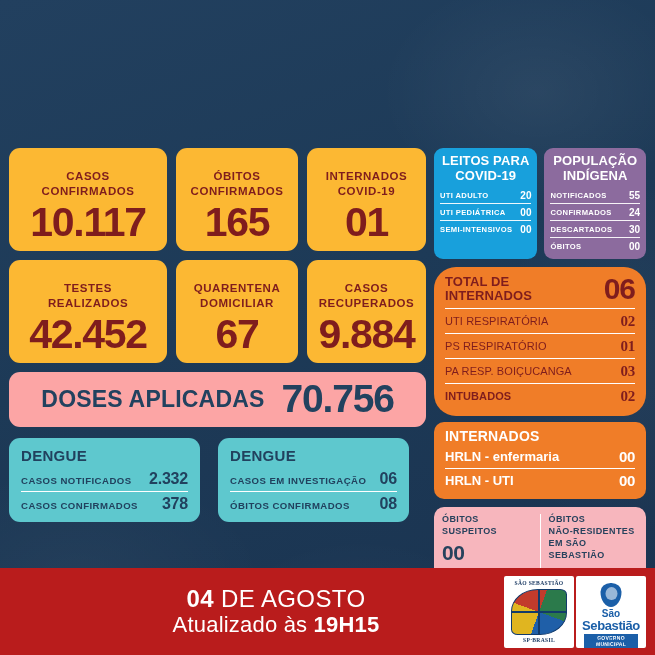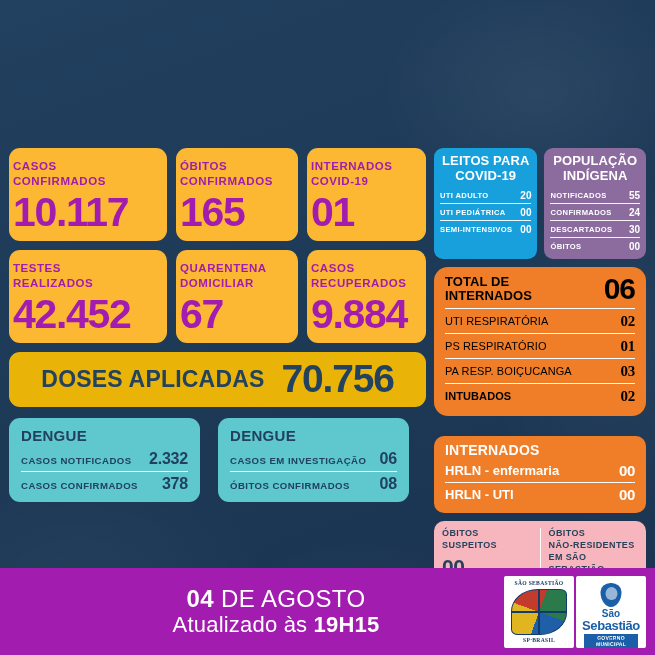--- a/index.html
+++ b/index.html
@@ -71,22 +71,23 @@
     padding: 0 9px;
   }
   .col-left  { width: 417px; flex: none; }
   .col-right { width: 212px; flex: none; }
 
   
   .row { display: flex; gap: 9px; margin-bottom: 9px; }
   .card-yellow {
     background: #fcb833;
     border-radius: 11px;
-    color: #a21caf;
-    padding: 11px 4px 6px;
+    color: #7f1d1d;
+    text-align: center;
+    padding: 21px 4px 6px;
     overflow: hidden;
   }
   .cy-a { width: 158px; }
   .cy-b { width: 122px; }
   .cy-c { width: 119px; }
   .card-yellow .lbl {
     font-size: 11.5px;
     font-weight: 700;
     letter-spacing: .55px;
     line-height: 1.32;
@@ -96,21 +97,21 @@
     font-size: 41px;
     font-weight: 700;
     letter-spacing: -1.3px;
     line-height: 1.06;
     margin-top: 2px;
   }
   .cy-b .val, .cy-c .val { font-size: 41px; }
 
   
   .doses {
-    background: #eab308;
+    background: #fca5a5;
     border-radius: 11px;
     color: #22425f;
     display: flex;
     align-items: center;
     justify-content: center;
     gap: 17px;
     height: 55px;
     margin-bottom: 11px;
   }
   .doses .lbl {
@@ -183,24 +184,24 @@
     color: #ffffff;
     padding: 2.5px 0;
   }
   .mrow + .mrow { border-top: 1.3px solid rgba(255,255,255,.92); }
   .mrow .k { font-size: 7.6px; font-weight: 700; letter-spacing: .35px; }
   .mrow .v { font-size: 10px; font-weight: 700; }
 
   
   .blk-orange {
     background: #f07d28;
-    border-radius: 14px;
+    border-radius: 22px;
     padding: 7px 11px 8px;
-    color: #000000;
-    margin-bottom: 20px;
+    color: #7f1d1d;
+    margin-bottom: 6px;
   }
   .tot-head {
     display: flex;
     justify-content: space-between;
     align-items: center;
     padding-bottom: 4px;
   }
   .tot-head .t {
     font-size: 13px;
     font-weight: 700;
@@ -294,21 +295,21 @@
     line-height: 1.05;
     margin-top: -1px;
   }
 
   
   .footer {
     position: absolute;
     left: 0; bottom: 0;
     width: 655px;
     height: 87px;
-    background: #a21caf;
+    background: #b91c1c;
     display: flex;
     align-items: center;
   }
   .foot-date {
     flex: 1;
     text-align: center;
     color: #ffffff;
     padding-left: 48px;
   }
   .foot-date .l1 { font-size: 24px; font-weight: 400; letter-spacing: .4px; line-height: 1.16; }

